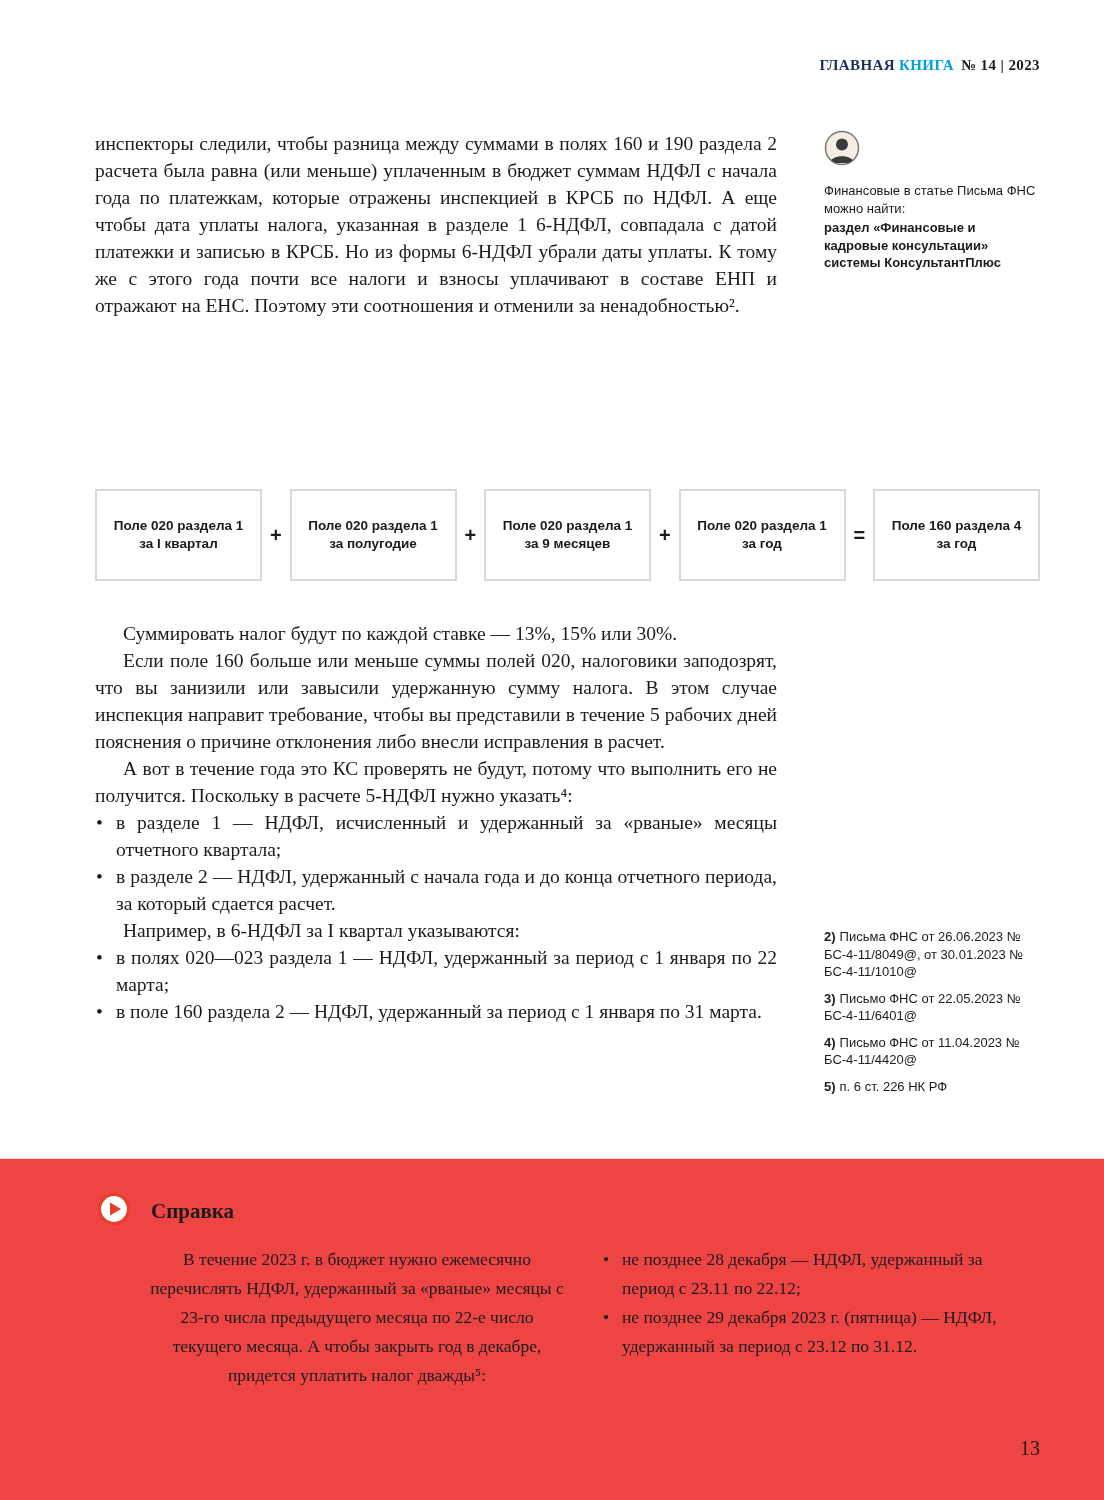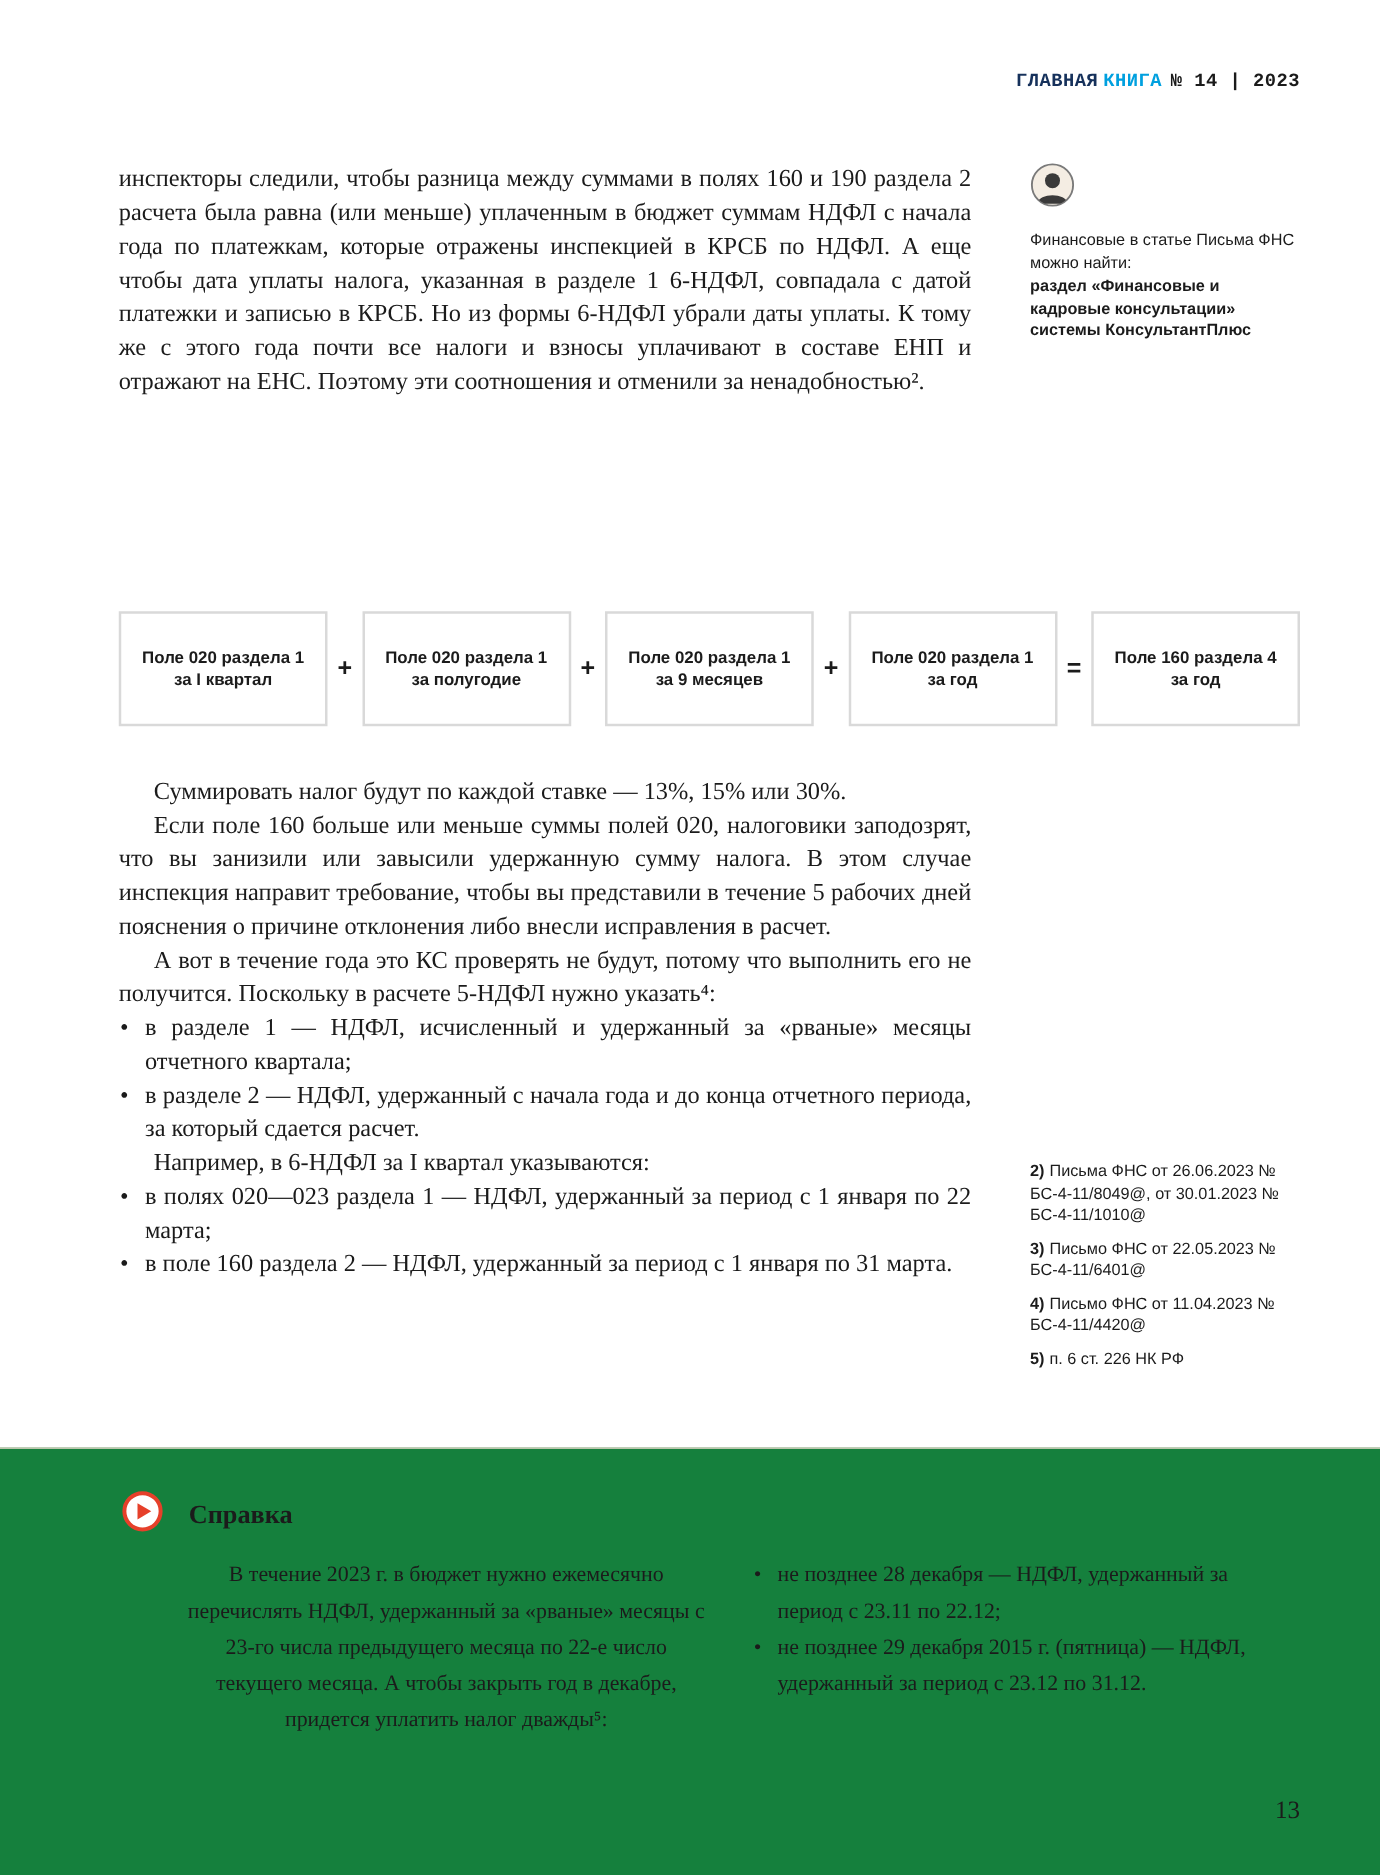--- a/index.html
+++ b/index.html
@@ -14,21 +14,21 @@
     color: #1b1b1b;
     font-family: "Liberation Serif", serif;
     overflow: hidden;
   }
 
   
   .masthead {
     position: absolute;
     top: 57px;
     right: 64px;
-    font-family: Liberation Mono, monospace;
+    font-family: Liberation Serif, serif;
     font-weight: 700;
     font-size: 15px;
     letter-spacing: 0.4px;
     white-space: nowrap;
   }
   .brand-dark { color: #16315b; }
   .brand-blue { color: #00a0df; margin-left: 4px; }
   .issue { color: #1b1b1b; margin-left: 7px; }
 
   
@@ -105,21 +105,21 @@
     color: #1b1b1b;
   }
 
   
   .spravka {
     position: absolute;
     left: 0;
     top: 1158px;
     width: 1104px;
     height: 342px;
-    background: #15803d;
+    background: #ef4444;
     border-top: 1px solid #f2dccf;
   }
   .spravka-head { position: absolute; left: 97px; top: 33px; display: flex; align-items: center; }
   .spravka-title { margin-left: 20px; font-weight: 700; font-size: 21px; color: #1b1b1b; }
   .spravka-cols {
     position: absolute;
     left: 145px;
     top: 86px;
     width: 866px;
     display: flex;
@@ -253,20 +253,20 @@
     </div>
     <div class="spravka-cols">
       <div class="sp-left">В течение 2023 г. в бюджет нужно ежемесячно перечислять НДФЛ, удержанный за «рваные» месяцы с 23-го числа предыдущего месяца по 22-е число текущего месяца. А чтобы закрыть год в декабре, придется уплатить налог дважды⁵:</div>
       <div class="sp-right">
         <div class="sp-bullet">
           <span class="bullet-dot">•</span>
           <span>не позднее 28 декабря — НДФЛ, удержанный за период с 23.11 по 22.12;</span>
         </div>
         <div class="sp-bullet">
           <span class="bullet-dot">•</span>
-          <span>не позднее 29 декабря 2015 г. (пятница) — НДФЛ, удержанный за период с 23.12 по 31.12.</span>
+          <span>не позднее 29 декабря 2023 г. (пятница) — НДФЛ, удержанный за период с 23.12 по 31.12.</span>
         </div>
       </div>
     </div>
     <div class="page-num">13</div>
   </section>
 
 </div>
 
 </body></html>

